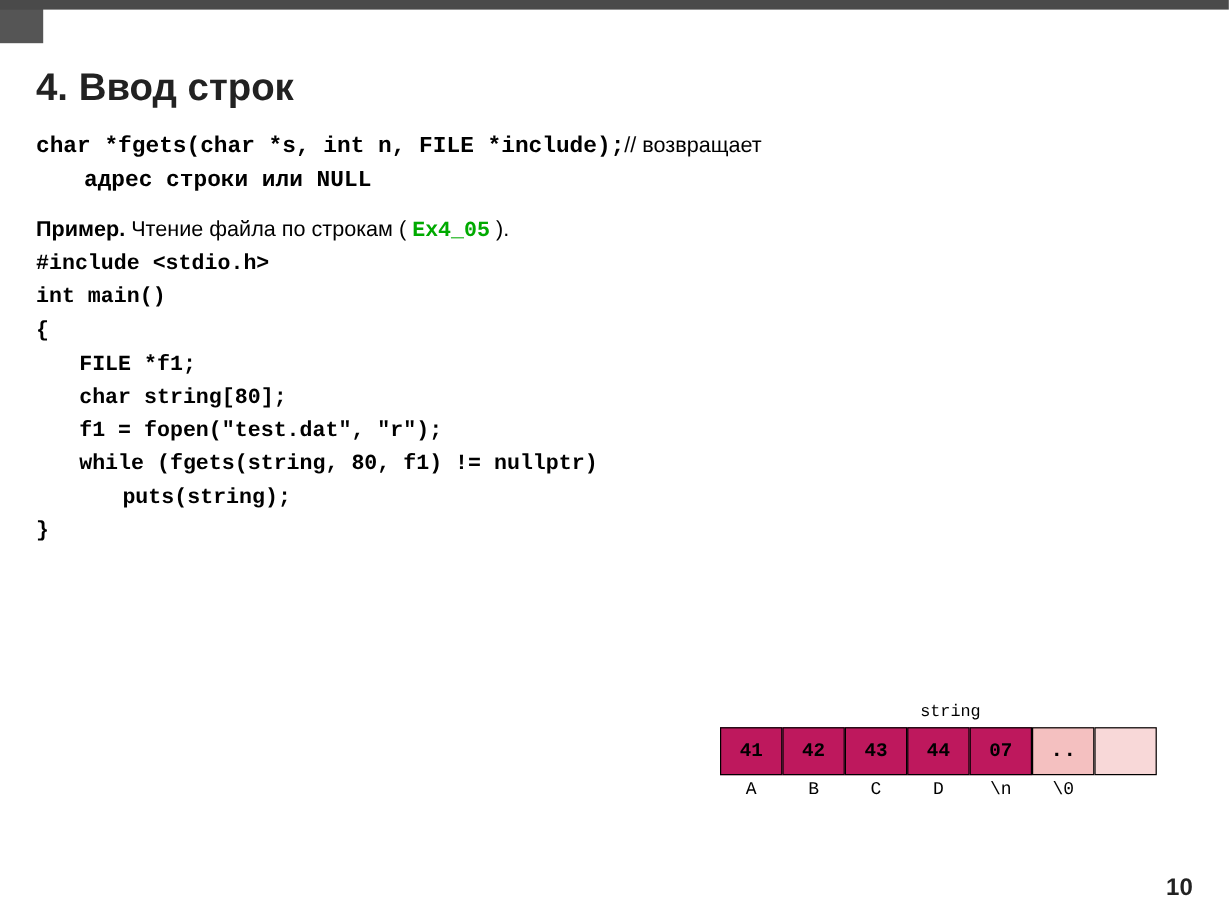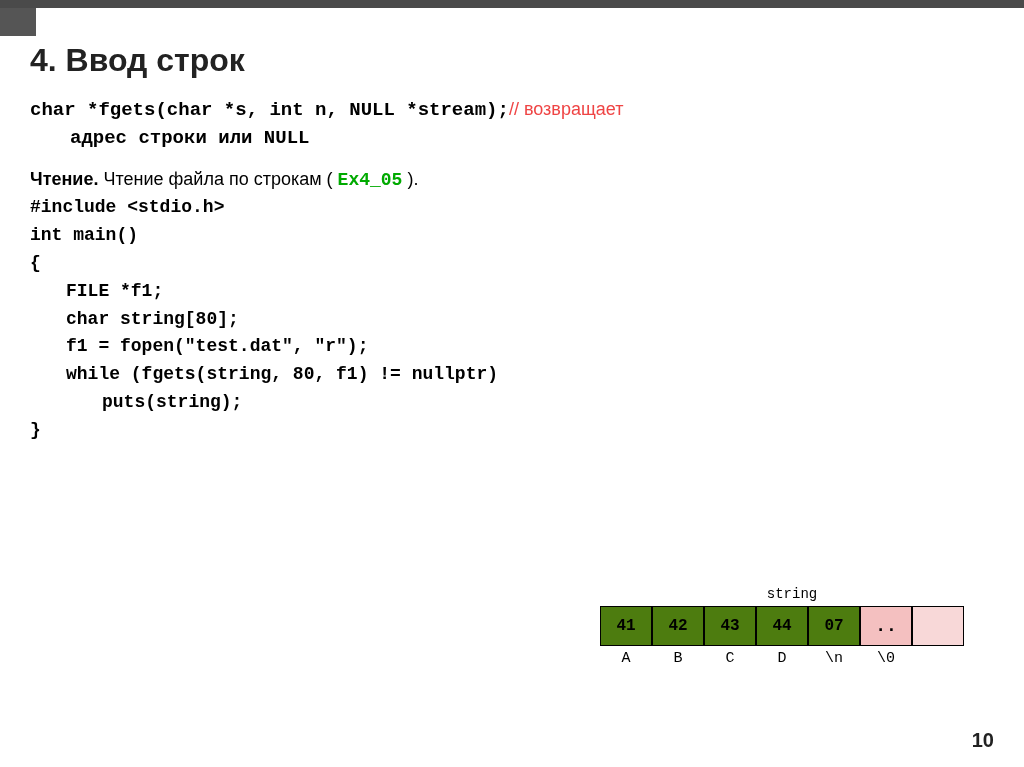--- a/index.html
+++ b/index.html
@@ -29,21 +29,21 @@
       height: 36px;
       background: #555;
     }
 
     .slide-content {
       position: absolute;
       top: 8px;
       left: 0;
       right: 0;
       bottom: 0;
-      padding: 24px 40px 20px 30px;
+      padding: 36px 40px 20px 30px;
     }
 
     
     .slide-title {
       font-size: 32px;
       font-weight: bold;
       color: #222;
       margin-bottom: 20px;
       margin-top: 10px;
     }
@@ -53,21 +53,21 @@
       font-family: 'Courier New', Courier, monospace;
       font-size: 19px;
       font-weight: bold;
       color: #000;
       margin-bottom: 4px;
     }
 
     .func-comment {
       font-family: Arial, sans-serif;
       font-size: 18px;
-      color: #ef4444;
+      color: #000000;
       display: inline;
     }
 
     .func-indent {
       font-family: 'Courier New', Courier, monospace;
       font-size: 19px;
       font-weight: bold;
       color: #000;
       padding-left: 40px;
       margin-bottom: 20px;
@@ -145,21 +145,21 @@
       display: flex;
       align-items: center;
       justify-content: center;
       font-family: 'Courier New', Courier, monospace;
       font-size: 16px;
       font-weight: bold;
       color: #000;
     }
 
     .cell-pink {
-      background: #4d7c0f;
+      background: #be185d;
     }
     .cell-light-pink {
       background: #f8d8d8;
     }
     .cell-dots {
       background: #f4c0c0;
       font-size: 18px;
     }
 
     .diagram-labels-row {
@@ -192,28 +192,28 @@
 <body>
 
 <div class="corner-square"></div>
 <div class="top-bar"></div>
 
 <div class="slide-content">
 
   <div class="slide-title">4. Ввод строк</div>
 
   <div style="display:flex; align-items:baseline; margin-bottom:2px;">
-    <span class="func-signature">char *fgets(char *s, int n, NULL *stream);</span>
+    <span class="func-signature">char *fgets(char *s, int n, FILE *include);</span>
     <span class="func-comment"> // возвращает</span>
   </div>
 
   <span class="func-indent">адрес строки или NULL</span>
 
   <div class="example-text" style="margin-bottom:4px;">
-    <span class="example-bold">Чтение.</span>
+    <span class="example-bold">Пример.</span>
     <span> Чтение файла по строкам (</span>
     <span class="example-link">Ex4_05</span>
     <span>).</span>
   </div>
 
   <div class="code-block">
     <span class="code-line">#include &lt;stdio.h&gt;</span>
     <span class="code-line">int main()</span>
     <span class="code-line">{</span>
     <span class="code-line indent1">FILE *f1;</span>

